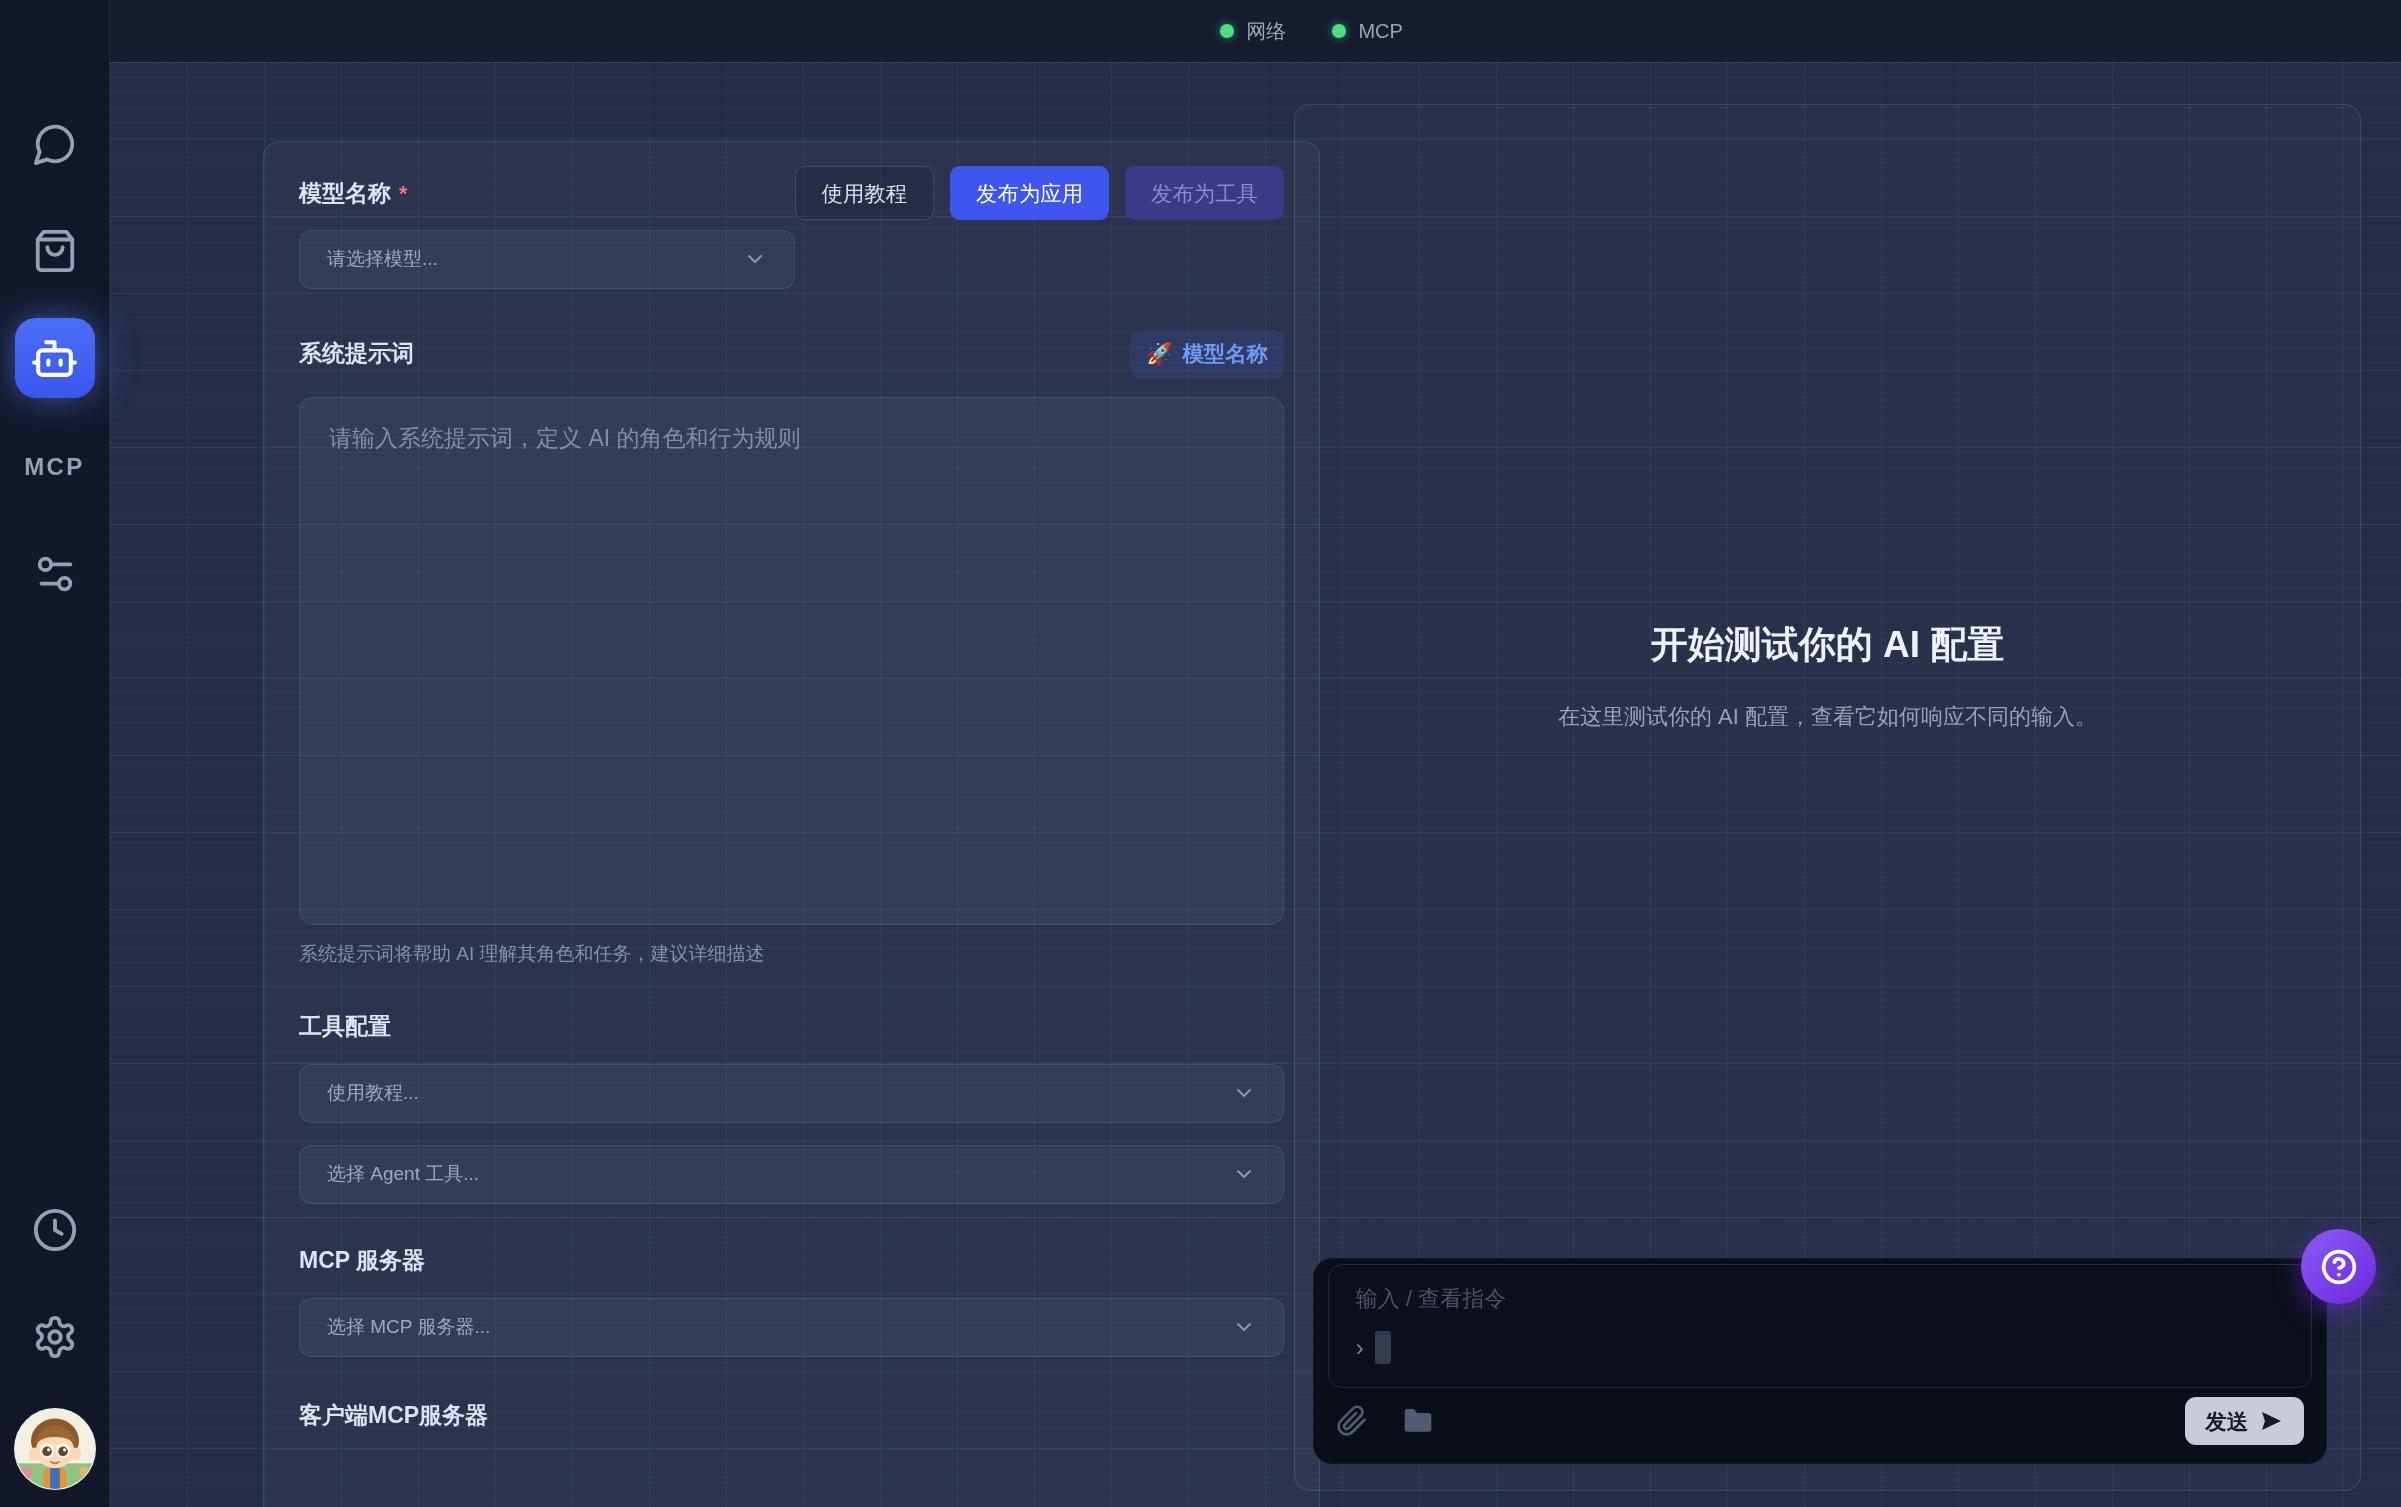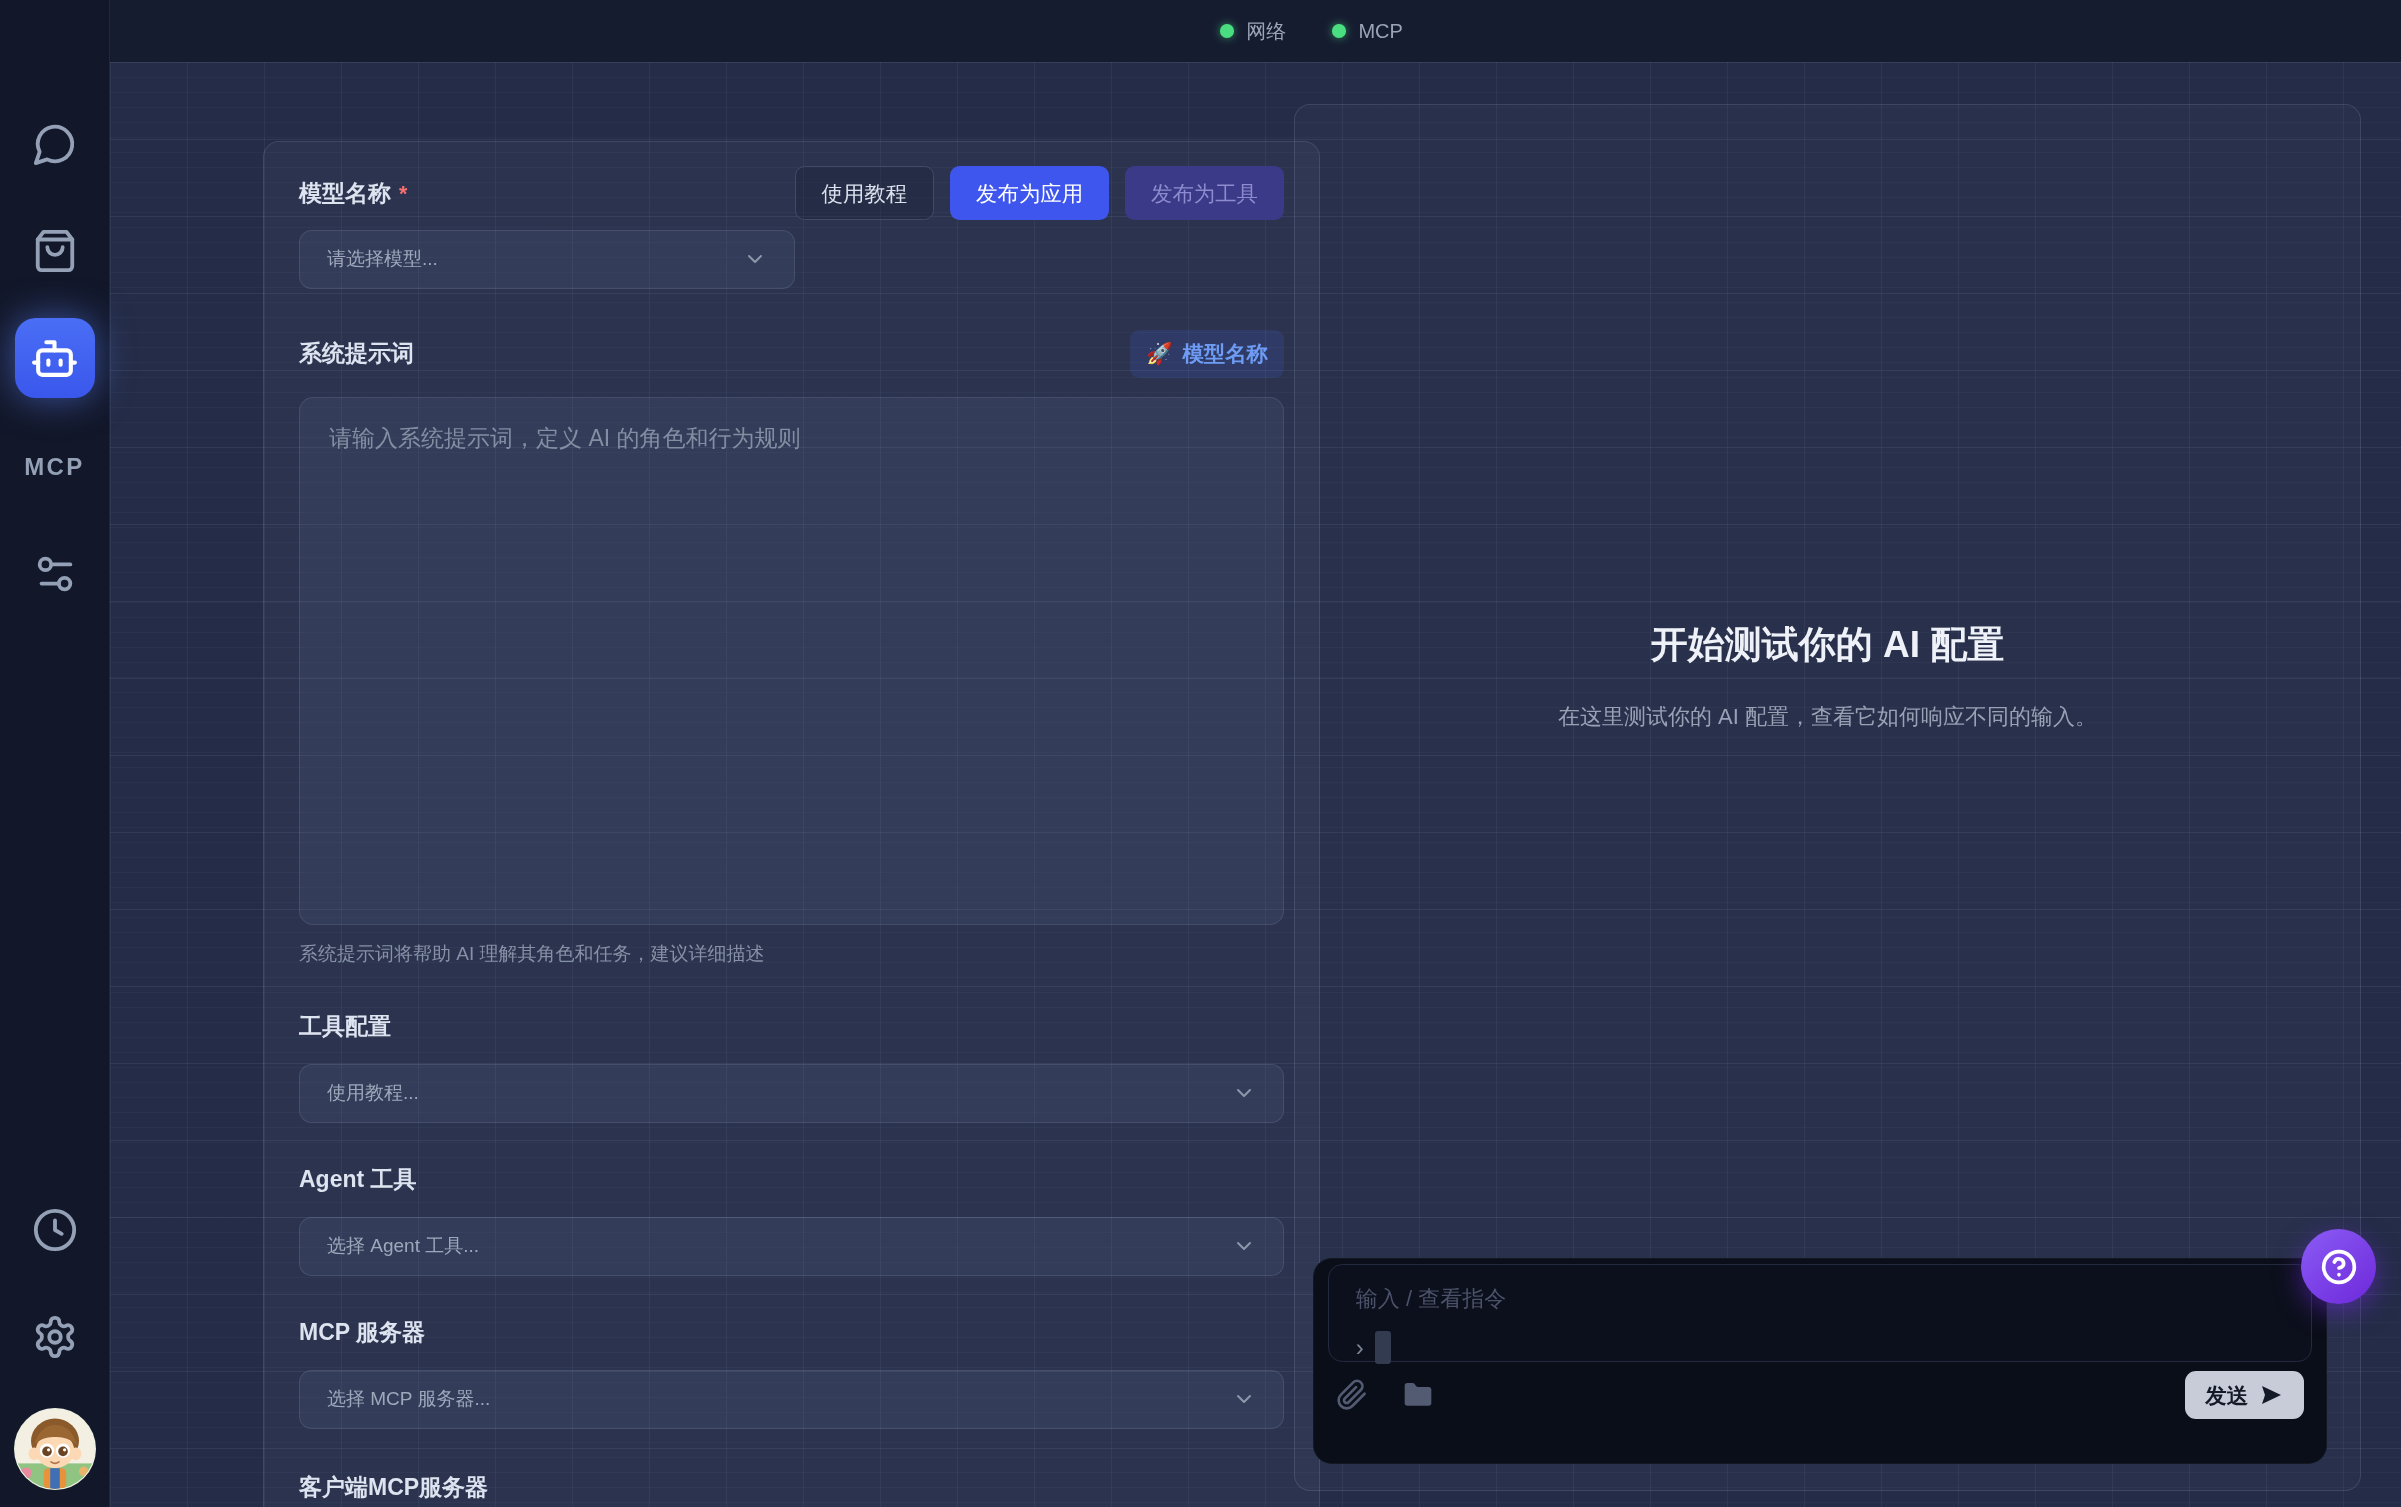--- a/index.html
+++ b/index.html
@@ -108,21 +108,21 @@
   }
   .empty{position:absolute;top:515px;left:0;right:0;text-align:center;}
   .empty-title{font-size:37px;font-weight:700;color:#eef1f7;}
   .empty-sub{margin-top:32px;font-size:22px;color:#99a2b5;}
   .chatbox{
     position:absolute;left:17.5px;right:33px;bottom:26px;height:206px;
     border-radius:19px;background:#0a0e18;border:1.6px solid rgba(255,255,255,0.045);
     box-sizing:border-box;padding:4.8px 14.3px 11px;
   }
   .chat-input{
-    height:98px;border-radius:14.3px;background:#0c101c;border:1.6px solid #232a40;
+    height:124px;border-radius:14.3px;background:#0c101c;border:1.6px solid #232a40;
     box-sizing:border-box;padding:19px 27px;cursor:text;
   }
   .chat-ph{font-size:22px;color:#4b5269;}
   .prompt-line{margin-top:17.5px;display:flex;align-items:center;gap:11px;}
   .prompt-char{font-size:24px;color:#7b8496;line-height:1;}
   .cursor{width:16.7px;height:33px;border-radius:3.2px;background:#333b50;}
   .chat-toolbar{display:flex;align-items:center;margin-top:9.5px;padding:0 8px;}
   .tool-icon{width:33px;height:33px;color:#525b71;cursor:pointer;display:flex;align-items:center;justify-content:center;}
   .tool-icon svg{width:32px;height:32px;}
   .tool-icon + .tool-icon{margin-left:33px;}
@@ -281,21 +281,20 @@
     <div class="sec-label mt55">工具配置</div>
     <div class="select sel-mt">
       <span class="ph">使用教程...</span>
       <span style="display:flex">
           <svg viewBox="0 0 24 24" fill="none" stroke="currentColor" stroke-width="2" stroke-linecap="round" stroke-linejoin="round">
             <polyline points="6 9 12 15 18 9"></polyline>
           </svg>
         </span>
     </div>
 
-    <div class="sec-label mt51">Agent 工具</div>
     <div class="select sel-mt">
       <span class="ph">选择 Agent 工具...</span>
       <span style="display:flex">
           <svg viewBox="0 0 24 24" fill="none" stroke="currentColor" stroke-width="2" stroke-linecap="round" stroke-linejoin="round">
             <polyline points="6 9 12 15 18 9"></polyline>
           </svg>
         </span>
     </div>
 
     <div class="sec-label mt51">MCP 服务器</div>

